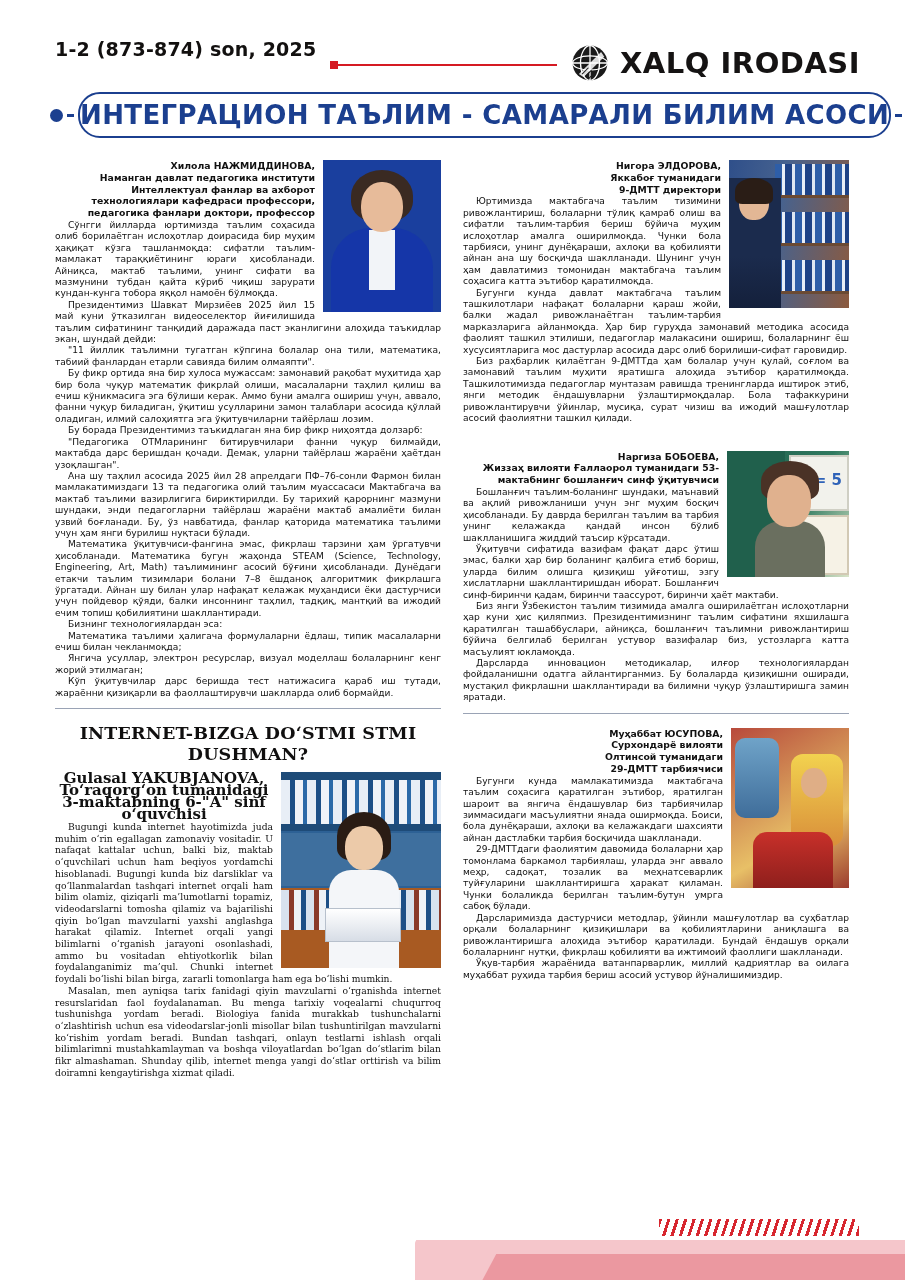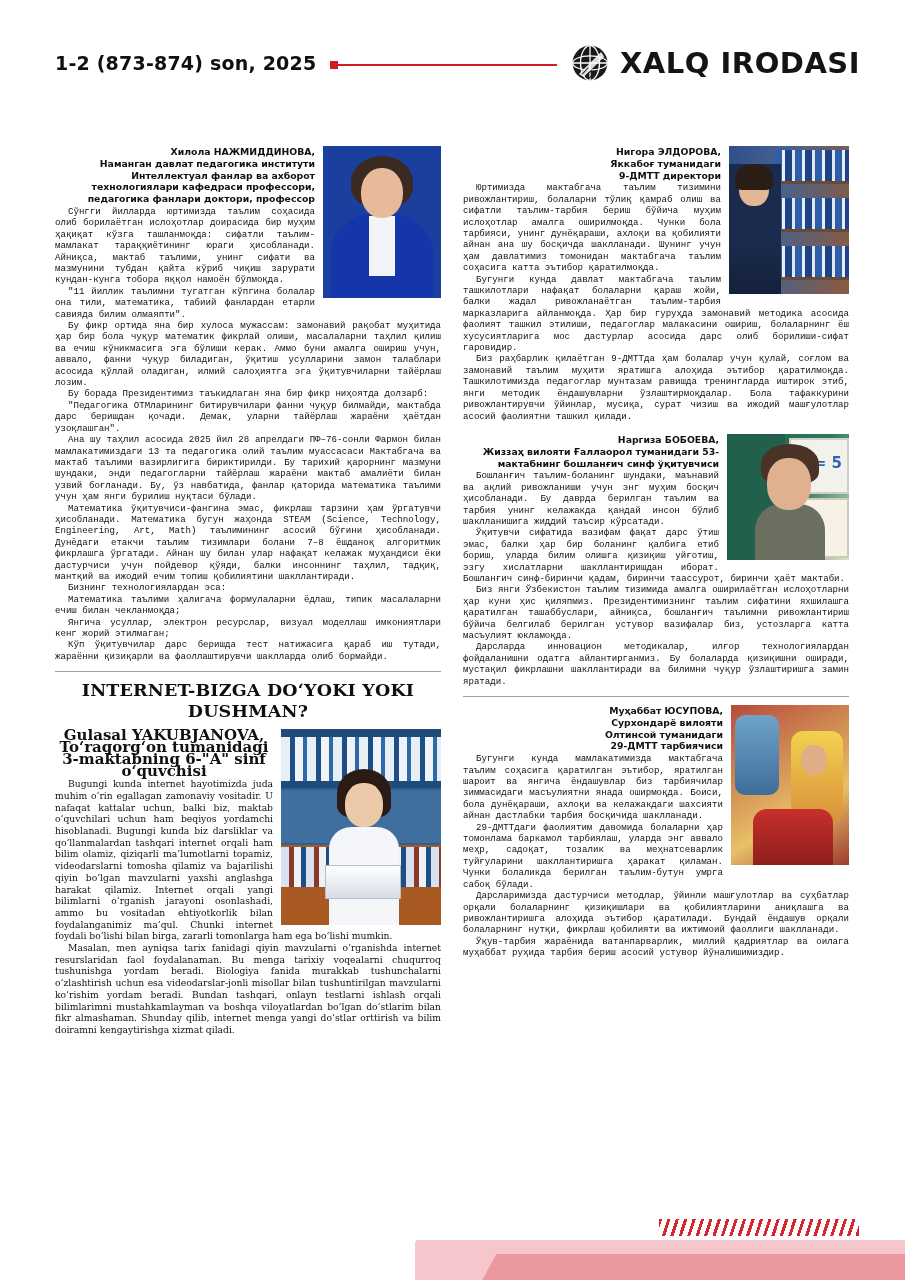--- a/index.html
+++ b/index.html
@@ -10,21 +10,21 @@
     font-family: "Liberation Sans", sans-serif;
     position: relative;
     overflow: hidden;
   }
 
   .page { position: relative; width:905px; height:1280px; background:#fff; }
 
   
   .masthead {
     position:absolute; left:55px; top:38px; right:45px; height:50px;
-    display:flex; align-items:center; justify-content:space-between;
+    display:flex; justify-content:space-between;
   }
   .issue-line {
     font-family:"DejaVu Sans", sans-serif;
     font-size:19px; font-weight:600; color:#12100f; letter-spacing:.2px;
     white-space:nowrap;
   }
   .rule-wrap { flex:1; display:flex; align-items:center; margin:0 14px; position:relative; top:2px;}
   .rule-dot { width:8px; height:8px; background:#d51a23; flex:0 0 auto; }
   .rule-line { flex:1; height:2px; background:#d51a23; }
   .brand { display:flex; align-items:center; gap:11px; white-space:nowrap; }
@@ -52,30 +52,30 @@
     font-size:26px; font-weight:700; color:#1b3f8f;
     letter-spacing:.4px; white-space:nowrap;
   }
 
   
   .content { position:absolute; left:55px; top:146px; width:795px; }
 
   .cols { display:flex; gap:22px; align-items:flex-start; }
   .col { width:386px; }
 
-  .block { position:relative; }
+  .block { position:relative;margin-top:14px; }
 
   
   .cyr {
     font-family:"DejaVu Sans", sans-serif;
     font-size:9.1px; line-height:11.4px; color:#111;
     text-align:justify; text-justify:inter-word;
     hyphens:none;
   }
-  .cyr p { margin:0; text-indent:13px;font-family:Liberation Mono, monospace; }
+  .cyr p { margin:0; text-indent:13px; }
   .lat {
     font-family:"DejaVu Serif", serif;
     font-size:9.2px; line-height:11.7px; color:#111;
     text-align:justify;
   }
   .lat p { margin:0; text-indent:13px; }
 
   .byline {
     font-family:"DejaVu Sans", sans-serif;
     font-size:9.3px; line-height:11.8px; font-weight:700;
@@ -290,55 +290,65 @@
         <g stroke="#1a1a1a" stroke-width="1.3">
           <line x1="14" y1="38" x2="22" y2="30"></line>
           <line x1="18" y1="41" x2="26" y2="33"></line>
           <line x1="22" y1="44" x2="30" y2="36"></line>
         </g>
       </svg>
       <span class="brand-name">XALQ IRODASI</span>
     </div>
   </div>
 
+  <div class="banner-row">
+    <div class="banner-bullet"></div>
+    <div class="banner-stub"></div>
+    <div class="banner-box">
+      <span class="banner-text">ИНТЕГРАЦИОН ТАЪЛИМ - САМАРАЛИ БИЛИМ АСОСИ</span>
+    </div>
+    <div class="banner-stub"></div>
+
+  </div>
 
   <div class="content">
     <div class="cols">
 
       <div class="col">
 
         <div class="block">
           <div class="photo ph-najmiddinova">
             <div class="bg"></div>
             <div class="body"></div>
             <div class="shirt"></div>
             <div class="hair"></div>
             <div class="face"></div>
           </div>
           <div class="byline" style="white-space:pre-line">Хилола НАЖМИДДИНОВА,
 Наманган давлат педагогика институти Интеллектуал фанлар ва ахборот технологиялари кафедраси профессори, педагогика фанлари доктори, профессор</div>
           <div class="cyr">
             <p>Сўнгги йилларда юртимизда таълим соҳасида олиб борилаётган ислоҳотлар доирасида бир муҳим ҳақиқат кўзга ташланмоқда: сифатли таълим-мамлакат тараққиётининг юраги ҳисобланади. Айниқса, мактаб таълими, унинг сифати ва мазмунини тубдан қайта кўриб чиқиш зарурати кундан-кунга тобора яққол намоён бўлмоқда.</p>
+            <p>Президентимиз Шавкат Мирзиёев 2025 йил 15 май куни ўтказилган видеоселектор йиғилишида таълим сифатининг танқидий даражада паст эканлигини алоҳида таъкидлар экан, шундай дейди:</p>
             <p>"11 йиллик таълимни тугатган кўпгина болалар она тили, математика, табиий фанлардан етарли савияда билим олмаяпти".</p>
             <p>Бу фикр ортида яна бир хулоса мужассам: замонавий рақобат муҳитида ҳар бир бола чуқур математик фикрлай олиши, масалаларни таҳлил қилиш ва ечиш кўникмасига эга бўлиши керак. Аммо буни амалга ошириш учун, аввало, фанни чуқур биладиган, ўқитиш усулларини замон талаблари асосида қўллай оладиган, илмий салоҳиятга эга ўқитувчиларни тайёрлаш лозим.</p>
             <p>Бу борада Президентимиз таъкидлаган яна бир фикр ниҳоятда долзарб:</p>
             <p>"Педагогика ОТМларининг битирувчилари фанни чуқур билмайди, мактабда дарс беришдан қочади. Демак, уларни тайёрлаш жараёни ҳаётдан узоқлашган".</p>
             <p>Ана шу таҳлил асосида 2025 йил 28 апрелдаги ПФ–76-сонли Фармон билан мамлакатимиздаги 13 та педагогика олий таълим муассасаси Мактабгача ва мактаб таълими вазирлигига бириктирилди. Бу тарихий қарорнинг мазмуни шундаки, энди педагогларни тайёрлаш жараёни мактаб амалиёти билан узвий боғланади. Бу, ўз навбатида, фанлар қаторида математика таълими учун ҳам янги бурилиш нуқтаси бўлади.</p>
             <p>Математика ўқитувчиси-фангина эмас, фикрлаш тарзини ҳам ўргатувчи ҳисобланади. Математика бугун жаҳонда STEAM (Science, Technology, Engineering, Art, Math) таълимининг асосий бўғини ҳисобланади. Дунёдаги етакчи таълим тизимлари болани 7–8 ёшданоқ алгоритмик фикрлашга ўргатади. Айнан шу билан улар нафақат келажак муҳандиси ёки дастурчиси учун пойдевор қўяди, балки инсоннинг таҳлил, тадқиқ, мантқий ва ижодий ечим топиш қобилиятини шакллантиради.</p>
             <p>Бизнинг технологиялардан эса:</p>
             <p>Математика таълими ҳалигача формулаларни ёдлаш, типик масалаларни ечиш билан чекланмоқда;</p>
-            <p>Янгича усуллар, электрон ресурслар, визуал моделлаш имкониятлари кенг жорий этилмаган;</p>
+            <p>Янгича усуллар, электрон ресурслар, визуал моделлаш болаларнинг кенг жорий этилмаган;</p>
             <p>Кўп ўқитувчилар дарс беришда тест натижасига қараб иш тутади, жараённи қизиқарли ва фаоллаштирувчи шаклларда олиб бормайди.</p>
           </div>
         </div>
 
         <div class="hr-thin"></div>
 
         <div class="block">
-          <div class="head-lat">INTERNET-BIZGA DO‘YOKI YOKI DUSHMAN?</div>
+          <div class="head-lat">INTERNET-BIZGA DO‘STMI STMI DUSHMAN?</div>
           <div class="photo ph-yakubjanova">
             <div class="rack"></div>
             <div class="books"></div>
             <div class="books2"></div>
             <div class="girl">
               <div class="gbody"></div>
               <div class="ghair"></div>
               <div class="gface"></div>
               <div class="gbook"></div>
             </div>

